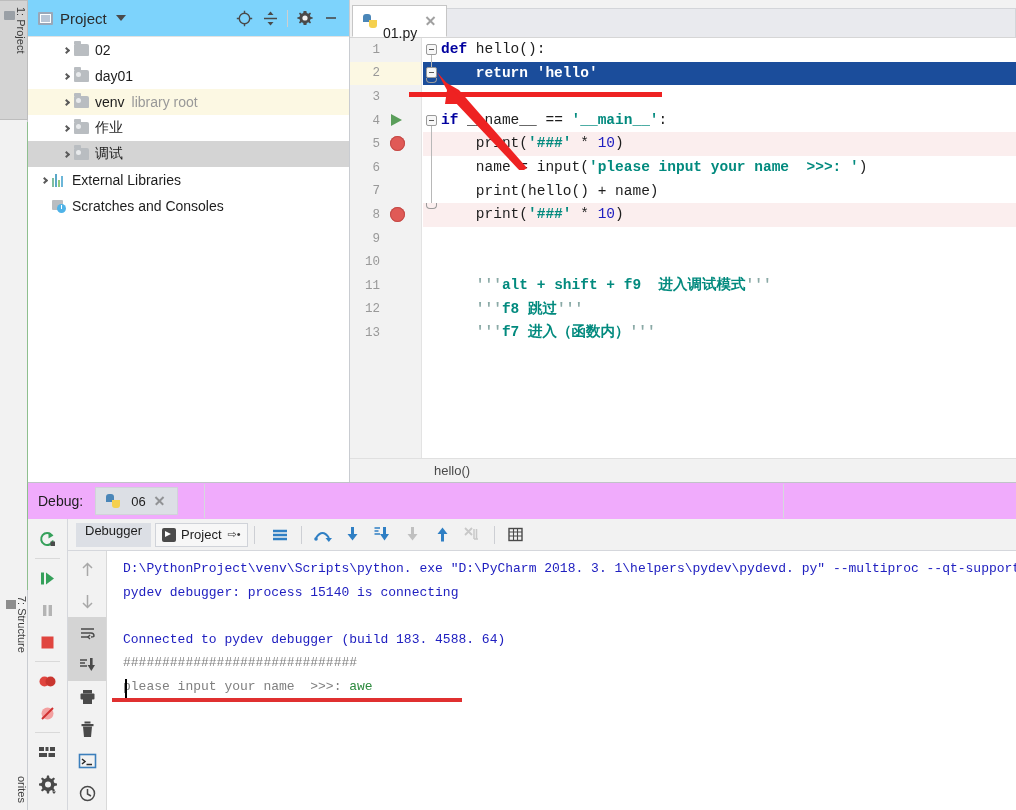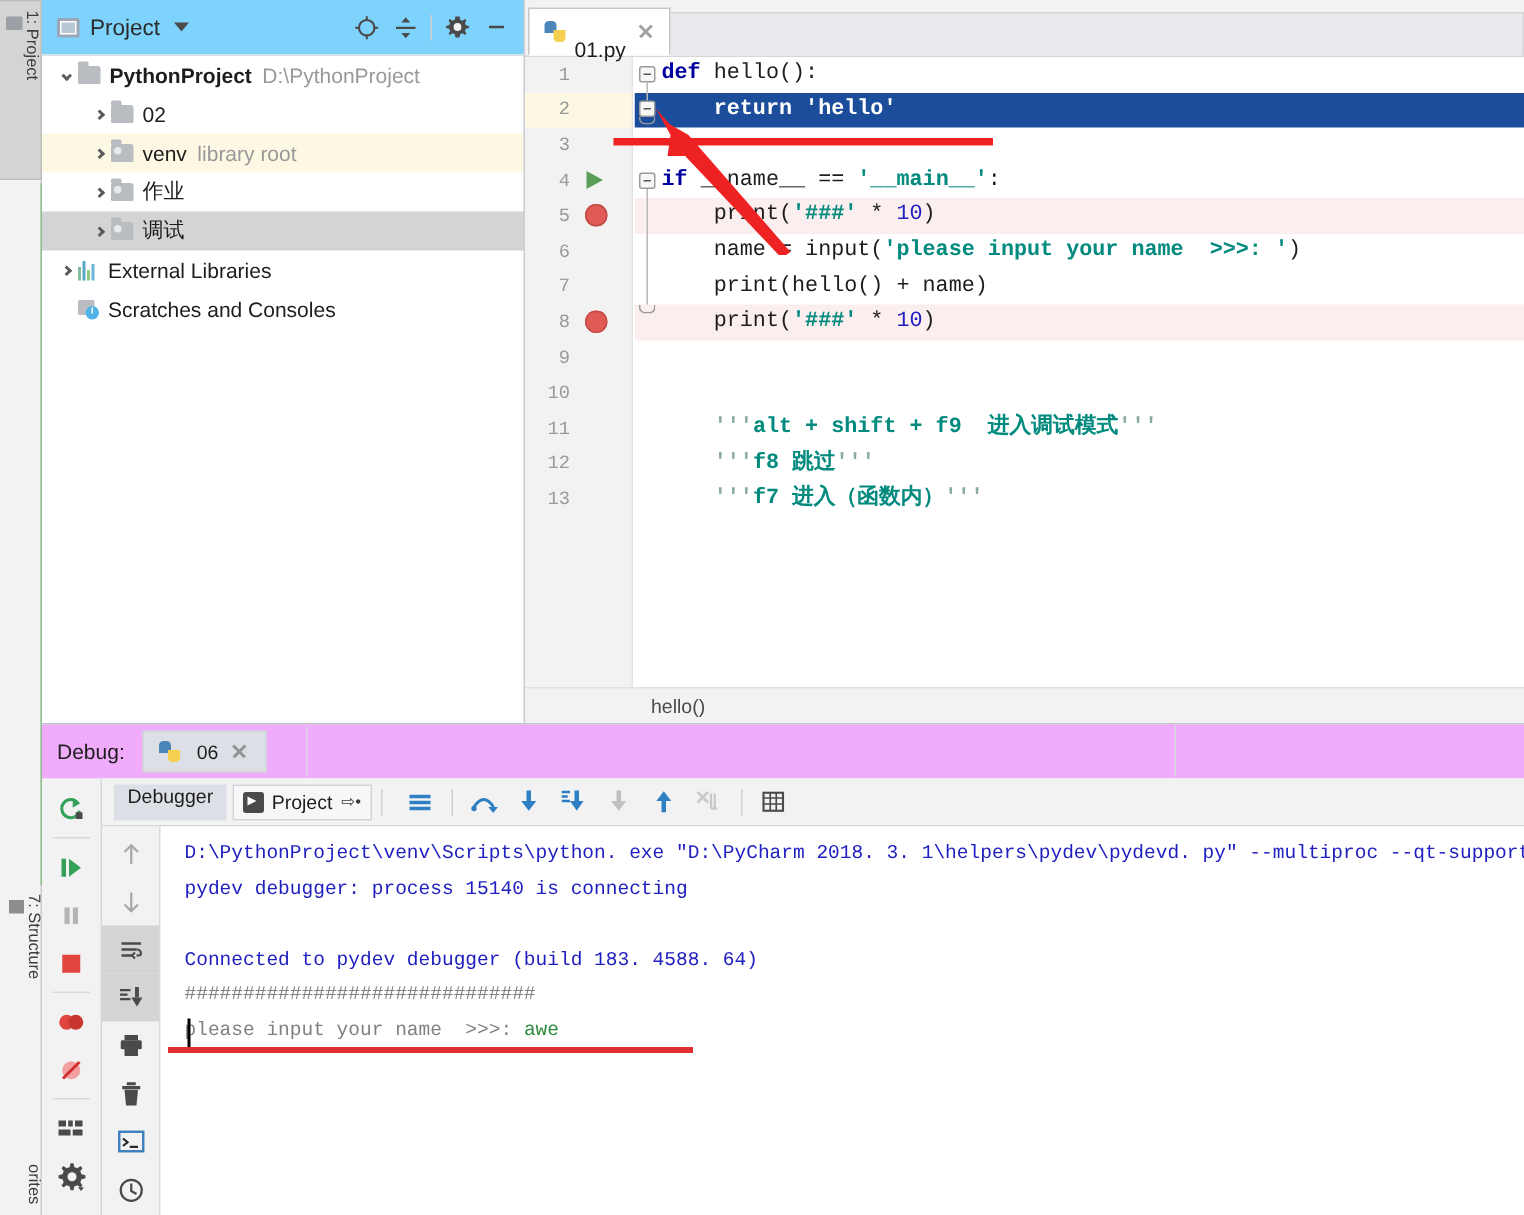--- a/index.html
+++ b/index.html
@@ -364,34 +364,33 @@
       </div>
       <div class="ph-btn">
         <svg width="16" height="16" viewBox="0 0 16 16">
           <path d="M3 8 H13" stroke="#4a4a4a" stroke-width="1.6"></path>
         </svg>
       </div>
     </div>
   </div>
 
   <div id="project-tree">
-      <div class="trow" style="padding-left: 8px;">
-        <span class="arrow open">
-          <span></span>
-        </span>
-        <span class="fico"></span>
-        <span class="tname bold">PythonProject</span>
-        <span class="tsub">D:\PythonProject</span>
-      </div>
       <div class="trow" style="padding-left: 30px;">
         <span class="arrow">
           <span></span>
         </span>
         <span class="fico"></span>
         <span class="tname">02</span>
+      </div>
+      <div class="trow" style="padding-left: 30px;">
+        <span class="arrow">
+          <span></span>
+        </span>
+        <span class="fico src"></span>
+        <span class="tname">day01</span>
       </div>
       <div class="trow hl" style="padding-left: 30px;">
         <span class="arrow">
           <span></span>
         </span>
         <span class="fico src"></span>
         <span class="tname">venv</span>
         <span class="tsub">library root</span>
       </div>
       <div class="trow" style="padding-left: 30px;">

